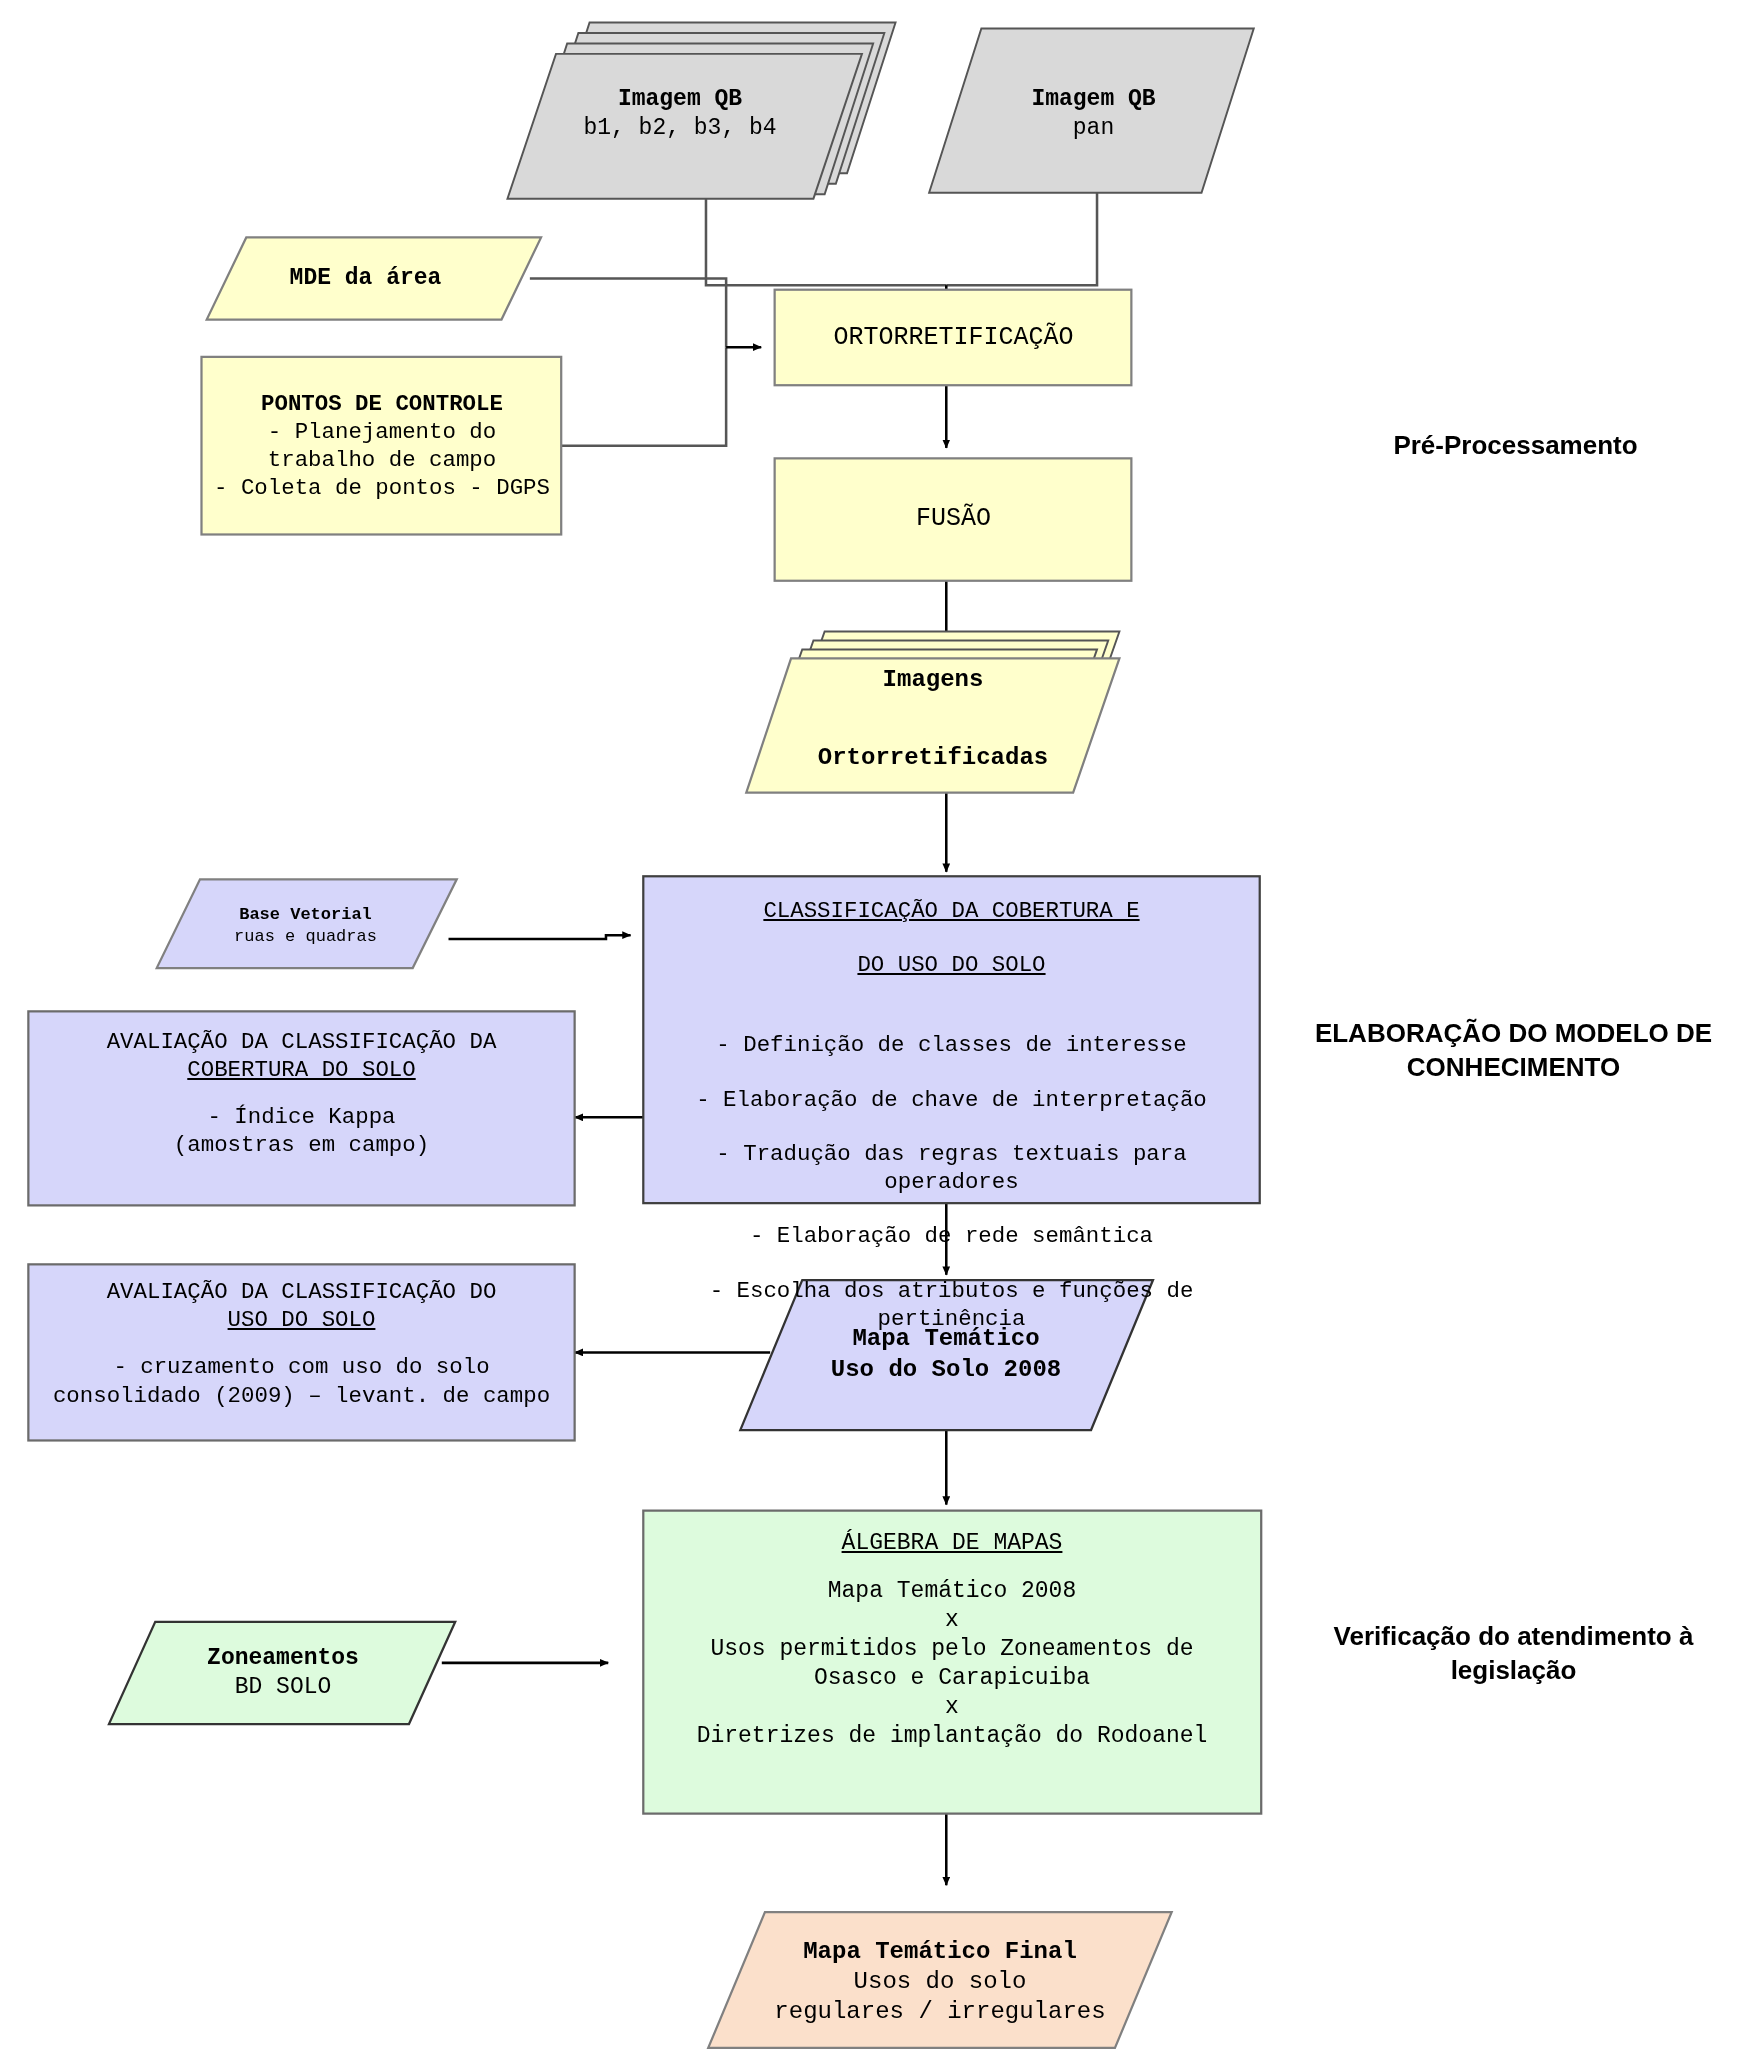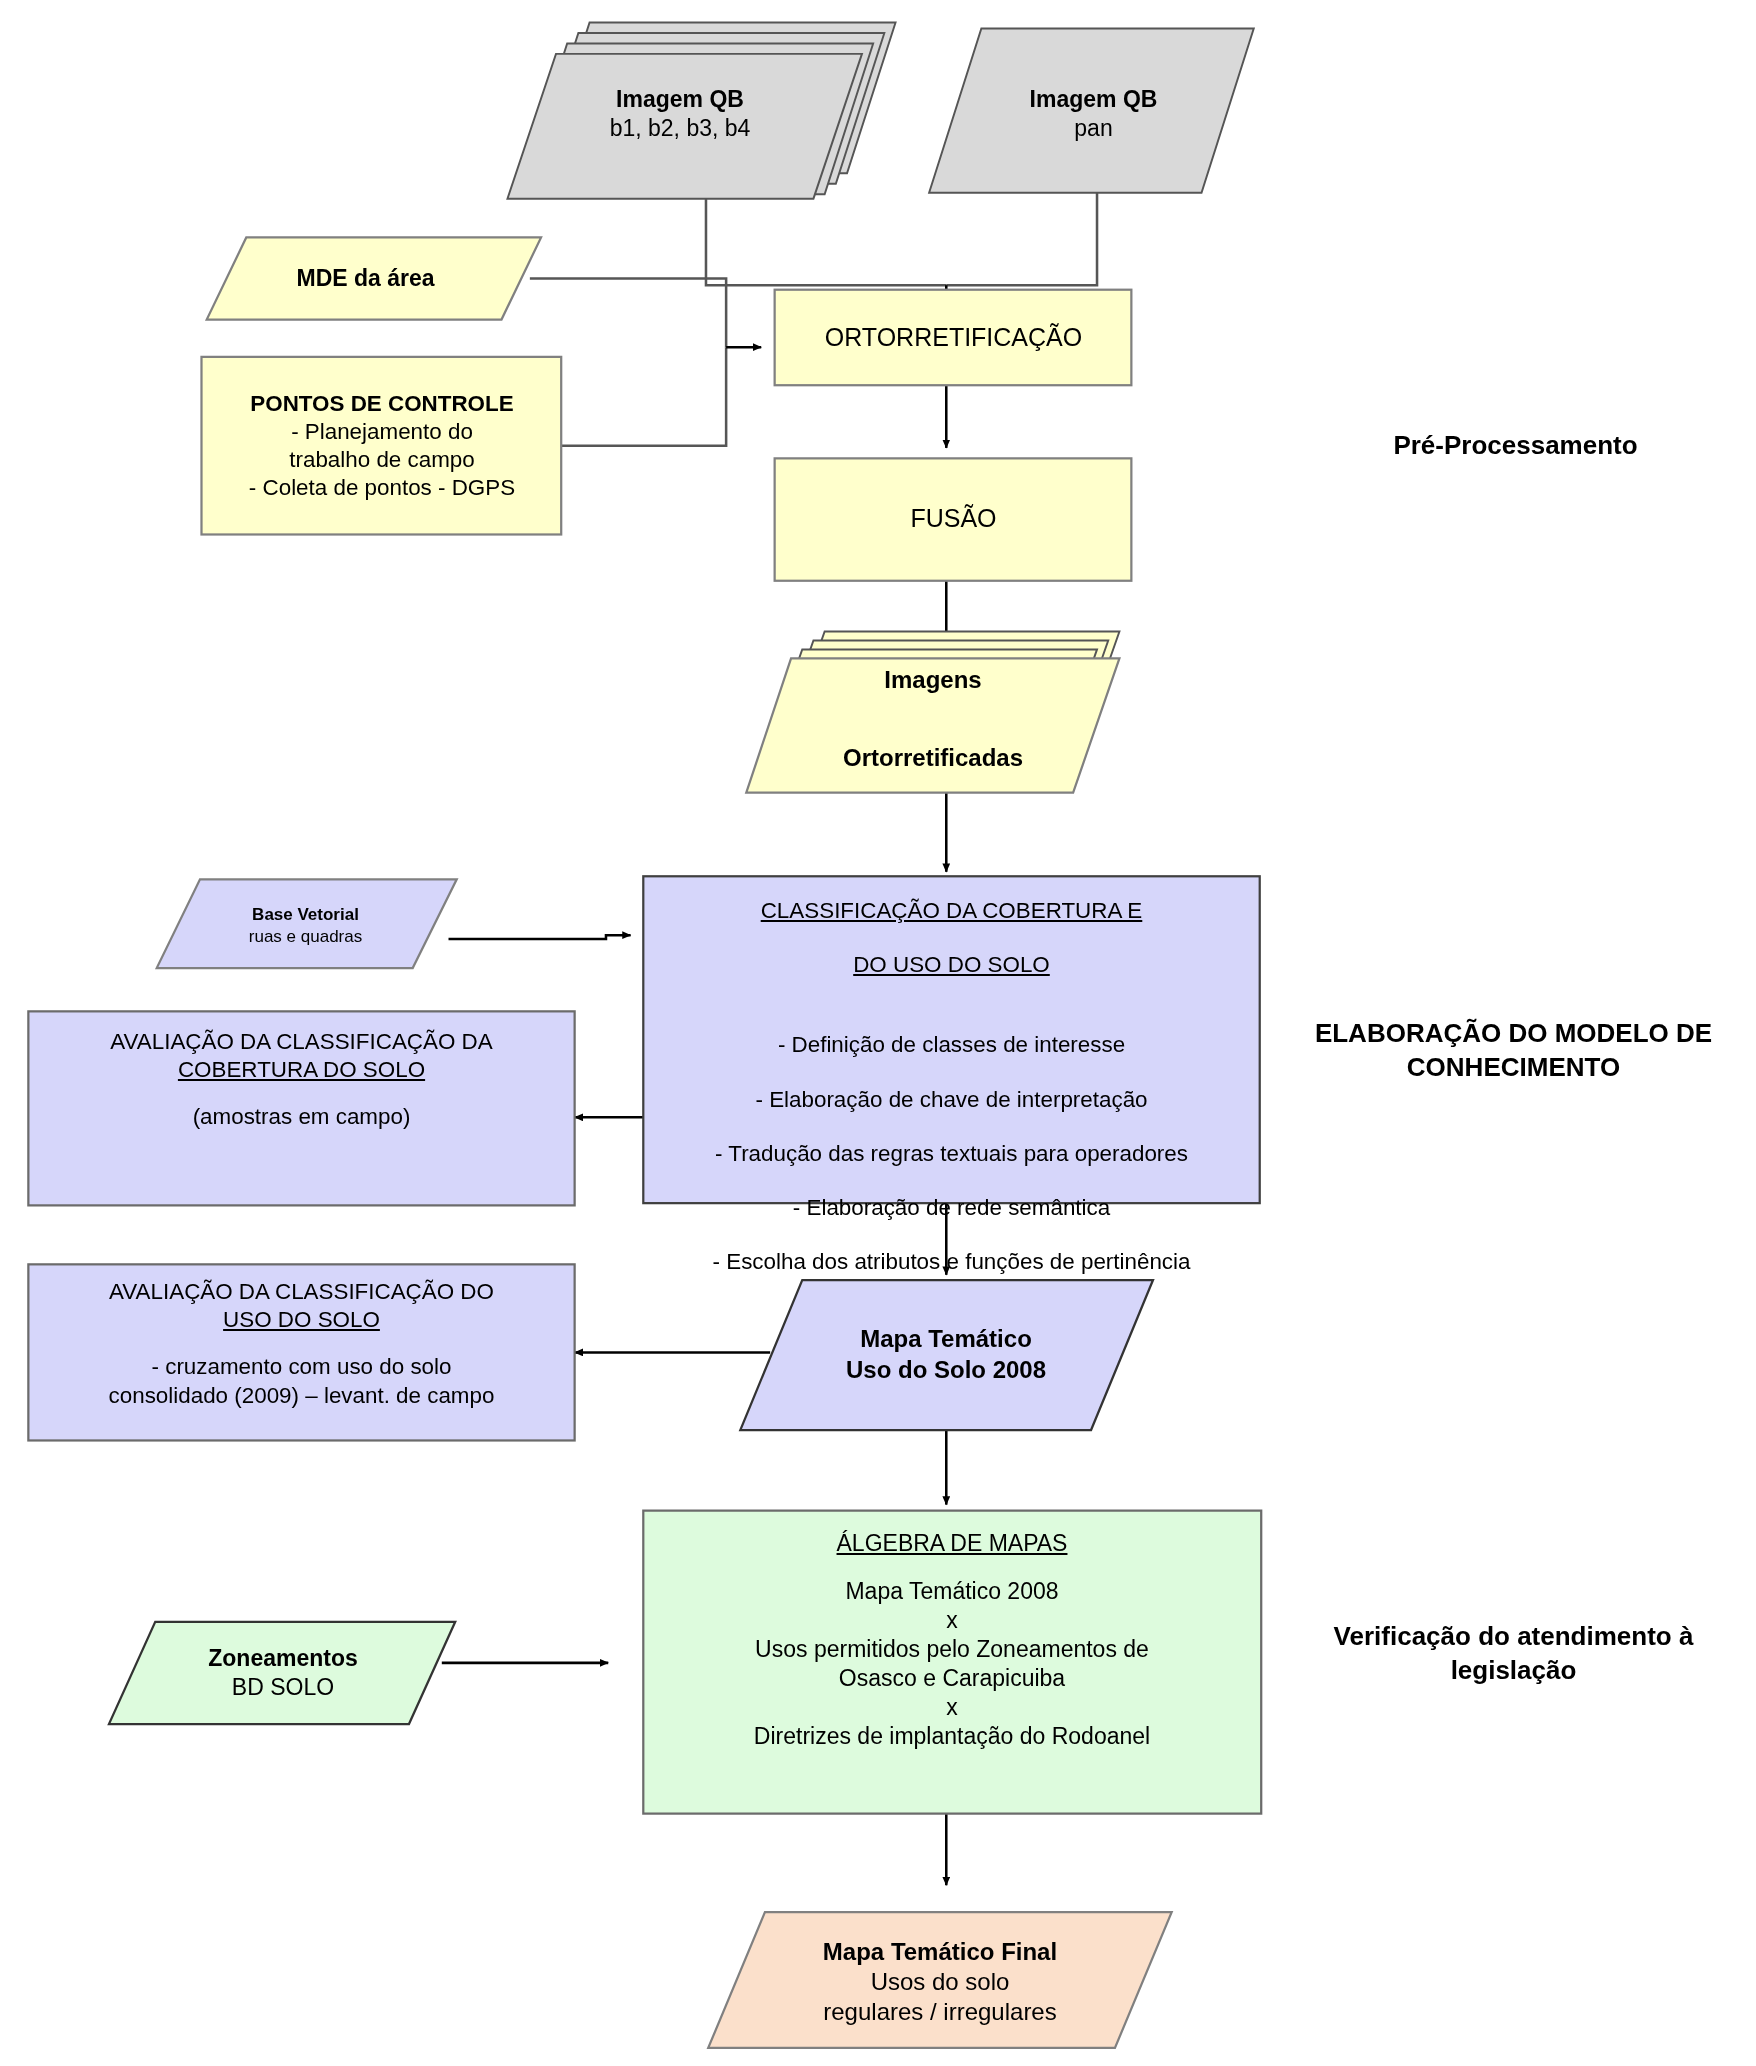--- a/index.html
+++ b/index.html
@@ -1,21 +1,21 @@
 <!DOCTYPE html>
 <html style="font-size:12px"><head>
 <meta charset="utf-8">
 <style>
   html,body{margin:0;padding:0;background:#ffffff;}
   body{width:1756px;height:2066px;position:relative;overflow:hidden;
        font-family:"Liberation Sans","DejaVu Sans",sans-serif;color:#000;}
   #stage{position:absolute;left:0;top:0;width:1756px;height:2066px;}
   svg.layer{position:absolute;left:0;top:0;width:1756px;height:2066px;pointer-events:none;}
   .node{position:absolute;display:flex;flex-direction:column;align-items:center;
-        justify-content:center;text-align:center;box-sizing:border-box;}
+        justify-content:center;text-align:center;box-sizing:border-box;font-family:Liberation Mono, monospace;}
   .node .ln{display:block;width:100%;line-height:1.26;}
   .b{font-weight:bold;}
   .u{text-decoration:underline;}
   .sp{display:block;height:.85em;}
   .sect{position:absolute;text-align:center;font-weight:bold;line-height:1.3;}
 </style>
 </head>
 <body>
 
 <div id="stage">
@@ -152,20 +152,21 @@
     <span class="ln">- Elaboração de chave de interpretação</span>
     <span class="ln">- Tradução das regras textuais para operadores</span>
     <span class="ln">- Elaboração de rede semântica</span>
     <span class="ln">- Escolha dos atributos e funções de pertinência</span>
   </div>
 
   <div class="node" style="left:33px;top:1020px;width:537px;height:179px;font-size:22.4px;justify-content:flex-start;padding-top:7.5px;">
     <span class="ln">AVALIAÇÃO DA CLASSIFICAÇÃO DA</span>
     <span class="ln u">COBERTURA DO SOLO</span>
     <span class="sp"></span>
+    <span class="ln">- Índice Kappa</span>
     <span class="ln">(amostras em campo)</span>
   </div>
 
   <div class="node" style="left:33px;top:1272px;width:537px;height:161px;font-size:22.4px;justify-content:flex-start;padding-top:6px;">
     <span class="ln">AVALIAÇÃO DA CLASSIFICAÇÃO DO</span>
     <span class="ln u">USO DO SOLO</span>
     <span class="sp"></span>
     <span class="ln">- cruzamento com uso do solo</span>
     <span class="ln">consolidado (2009) – levant. de campo</span>
   </div>

